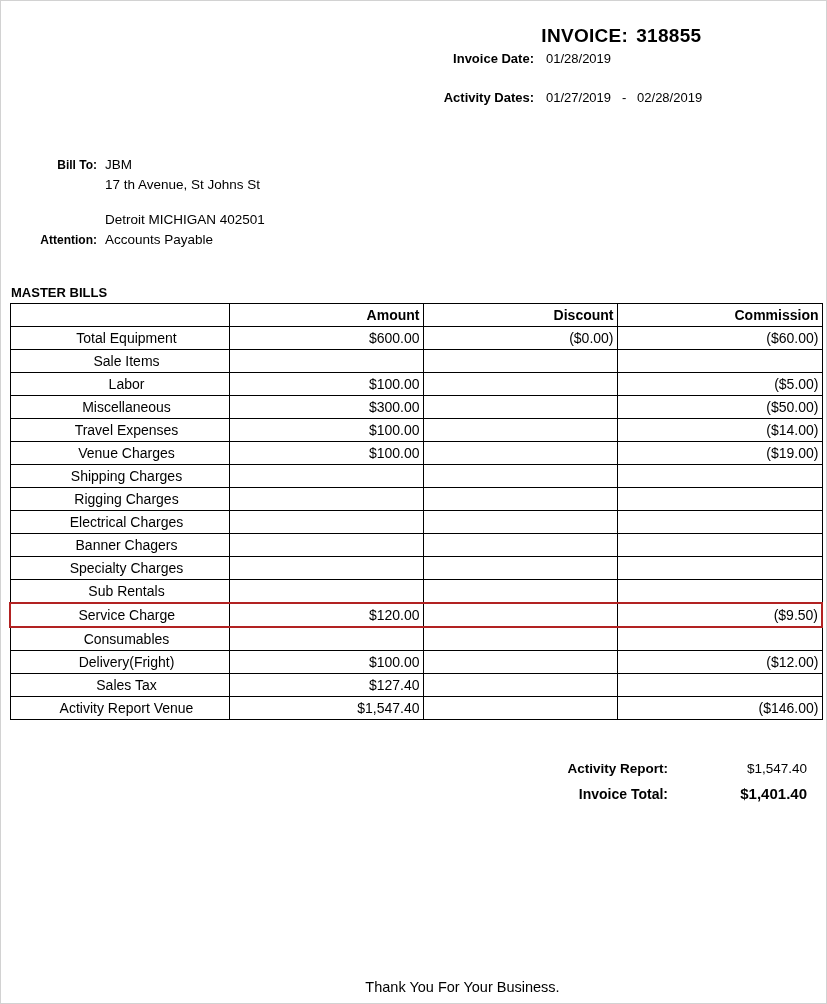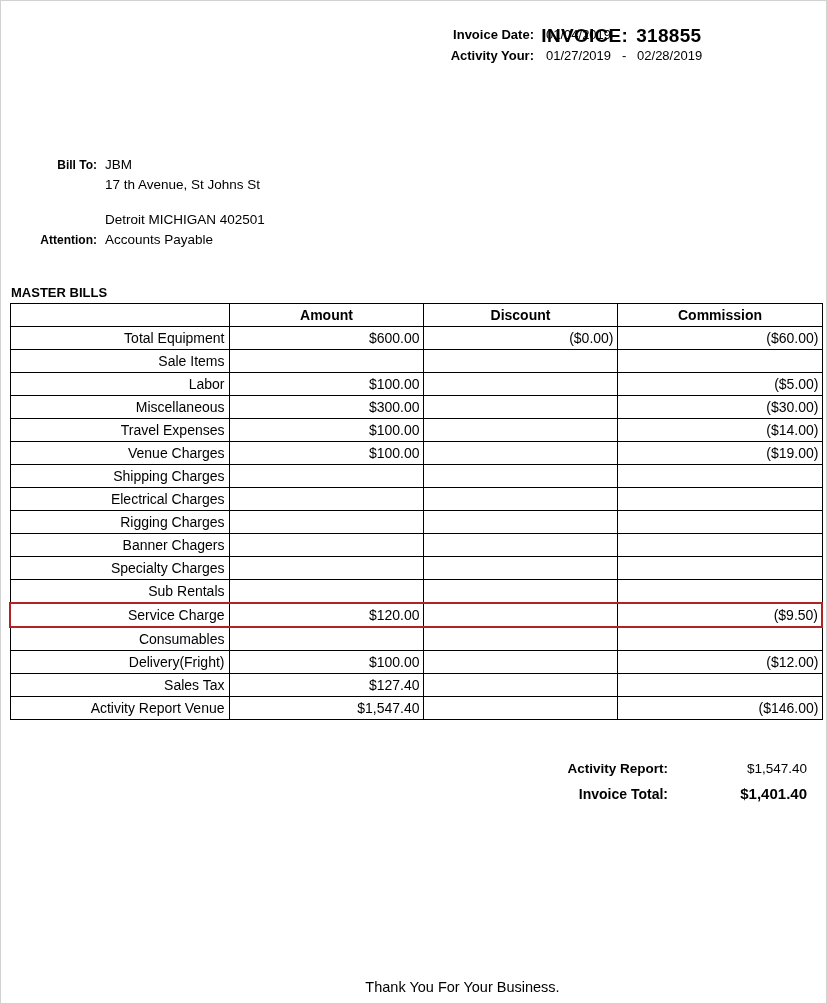--- a/index.html
+++ b/index.html
@@ -15,21 +15,21 @@
   }
 
   
   .title-row {
     position:absolute; top:2px; left:518px;
     font-size:19px; font-weight:bold; letter-spacing:0.3px;
     white-space:pre;
   }
   .title-row .num { margin-left:8px; }
   .meta { position:absolute; top:26px; left:0; width:760px; }
-  .meta-row { display:flex; align-items:flex-end; margin-bottom:6px; }
+  .meta-row { display:flex; align-items:flex-end; margin-bottom:6px;margin-top:24px; }
   .meta-label { width:533px; text-align:right; font-weight:bold; font-size:13px; }
   .meta-value { margin-left:12px; font-size:13px; white-space:pre; }
 
   
   .billto { position:absolute; top:156px; left:0; }
   .billto-row { display:flex; align-items:baseline; min-height:20px; }
   .billto-label { width:96px; text-align:right; font-weight:bold; font-size:12px; }
   .billto-value { margin-left:8px; font-size:13.5px; }
   .billto-spacer { height:15px; }
 
@@ -43,22 +43,22 @@
     width:812px; border-collapse:collapse; table-layout:fixed;
   }
   table.bills th, table.bills td {
     border:1px solid #000;
     font-size:14px;
     height:22px;
     padding:0 4px;
     overflow:hidden;
     vertical-align:middle;
   }
-  table.bills th { font-weight:bold; text-align:center; padding-right:3px;margin-top:42px; }
-  table.bills td.label { text-align:right; padding-left:18px; line-height:17px; }
+  table.bills th { font-weight:bold; text-align:right; padding-right:3px;margin-top:42px; }
+  table.bills td.label { text-align:center; padding-left:18px; line-height:17px; }
   table.bills td.num { text-align:right; padding-right:3px;margin-left:47px; }
   .wrap-label { display:inline-block; width:145px; }
   tr.highlight td { border-top:2px solid var(--hl); border-bottom:2px solid var(--hl); }
   tr.highlight td:first-child { border-left:2px solid var(--hl); }
   tr.highlight td:last-child { border-right:2px solid var(--hl); }
 
   
   .totals { position:absolute; top:760px; left:420px; width:392px; }
   .totals-row { display:flex; align-items:baseline; height:24px; }
   .totals-label { width:247px; text-align:right; font-weight:bold; font-size:13.5px; }
@@ -78,24 +78,24 @@
 
 <div class="page">
 
   <div class="title-row">
     <span>INVOICE:</span><span class="num">318855</span>
   </div>
 
   <div class="meta">
     <div class="meta-row">
       <div class="meta-label">Invoice Date:</div>
-      <div class="meta-value">01/04/2019</div>
+      <div class="meta-value">01/28/2019</div>
     </div>
     <div class="meta-row">
-      <div class="meta-label">Activity Your:</div>
+      <div class="meta-label">Activity Dates:</div>
       <div class="meta-value">01/27/2019   -   02/28/2019</div>
     </div>
   </div>
 
   <div class="billto">
     <div class="billto-row">
       <div class="billto-label">Bill To:</div>
       <div class="billto-value">JBM</div>
     </div>
     <div class="billto-row">
@@ -146,48 +146,48 @@
       <tr>
         <td class="label">Labor</td>
         <td class="num">$100.00</td>
         <td class="num"></td>
         <td class="num">($5.00)</td>
       </tr>
       <tr>
         <td class="label">Miscellaneous</td>
         <td class="num">$300.00</td>
         <td class="num"></td>
-        <td class="num">($30.00)</td>
+        <td class="num">($50.00)</td>
       </tr>
       <tr>
         <td class="label">Travel Expenses</td>
         <td class="num">$100.00</td>
         <td class="num"></td>
         <td class="num">($14.00)</td>
       </tr>
       <tr>
         <td class="label">Venue Charges</td>
         <td class="num">$100.00</td>
         <td class="num"></td>
         <td class="num">($19.00)</td>
       </tr>
       <tr>
         <td class="label">Shipping Charges</td>
         <td class="num"></td>
         <td class="num"></td>
         <td class="num"></td>
       </tr>
       <tr>
+        <td class="label">Rigging Charges</td>
+        <td class="num"></td>
+        <td class="num"></td>
+        <td class="num"></td>
+      </tr>
+      <tr>
         <td class="label">Electrical Charges</td>
-        <td class="num"></td>
-        <td class="num"></td>
-        <td class="num"></td>
-      </tr>
-      <tr>
-        <td class="label">Rigging Charges</td>
         <td class="num"></td>
         <td class="num"></td>
         <td class="num"></td>
       </tr>
       <tr>
         <td class="label">Banner Chagers</td>
         <td class="num"></td>
         <td class="num"></td>
         <td class="num"></td>
       </tr>

